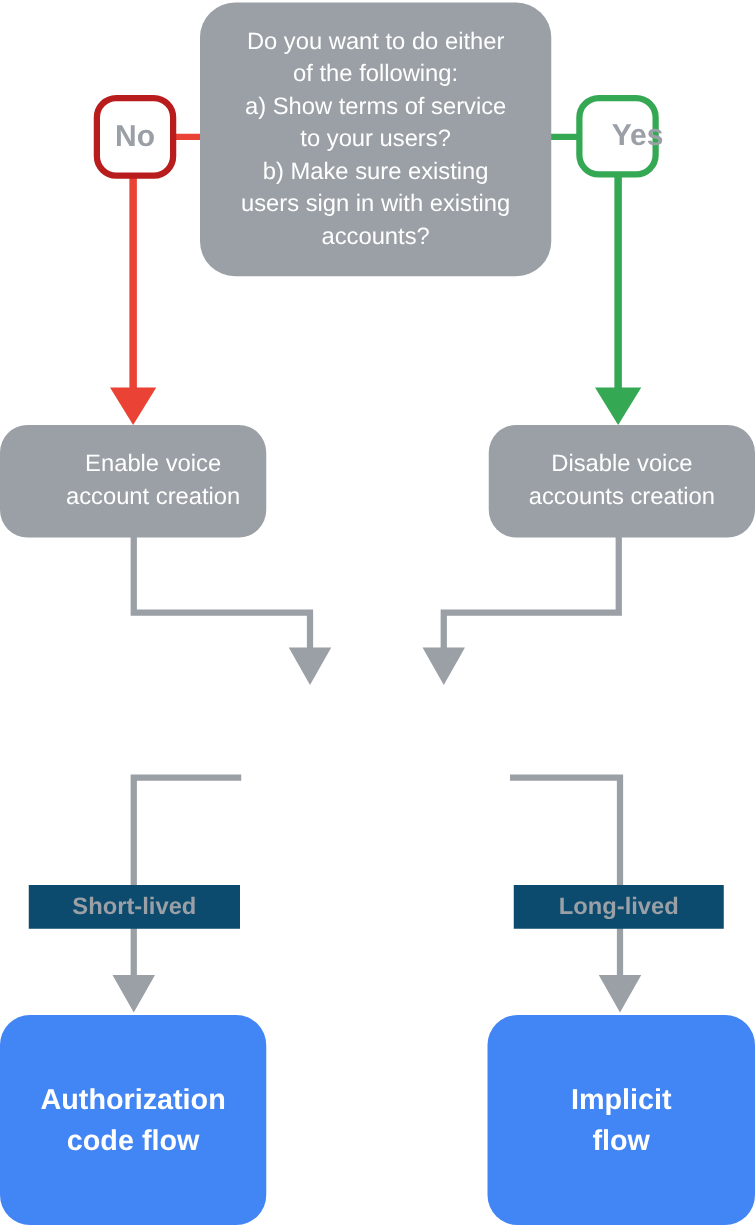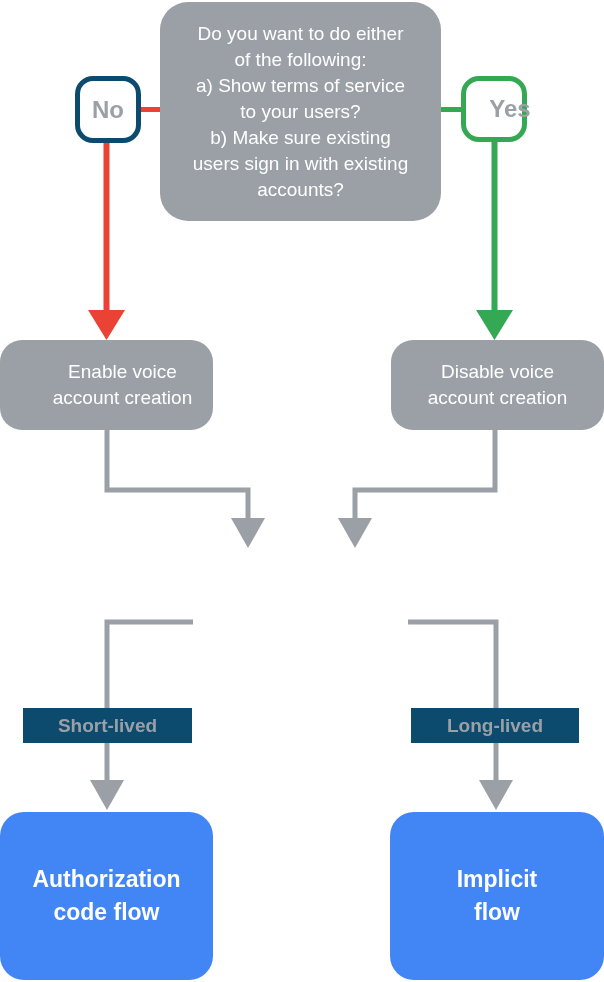--- a/index.html
+++ b/index.html
@@ -44,21 +44,21 @@
     font-weight: bold;
     border-radius: 24px;
   }
   .badge {
     background: #ffffff;
     color: #9AA0A6;
     font-size: 24px;
     font-weight: bold;
     border-radius: 18px;
   }
-  .badge.no  { border: 5px solid #0c4a6e; }
+  .badge.no  { border: 5px solid #b91c1c; }
   .badge.yes { border: 5px solid #34A853; padding-left: 32px; }
   .path-label {
     background: #0c4a6e;
     color: #9AA0A6;
     font-size: 19px;
     font-weight: bold;
   }
 
   .top-question   { left: 160px; top: 2px;   width: 281px; height: 219px; border-radius: 28px; padding: 5px 10px; }
   .no-badge       { left: 75px;  top: 76px;  width: 66px;  height: 67px; }
@@ -120,21 +120,21 @@
 accounts?</div>
 
   <div class="node badge no no-badge">No</div>
 
   <div class="node badge yes yes-badge">Yes</div>
 
   <div class="node gray-box enable-voice">Enable voice
 account creation</div>
 
   <div class="node gray-box disable-voice">Disable voice
-account creation</div>
+accounts creation</div>
 
 
   <div class="node path-label short-label">Short-lived</div>
 
   <div class="node path-label long-label">Long-lived</div>
 
   <div class="node blue-box implicit-box">Implicit
 flow</div>
 
   <div class="node blue-box auth-box">Authorization

